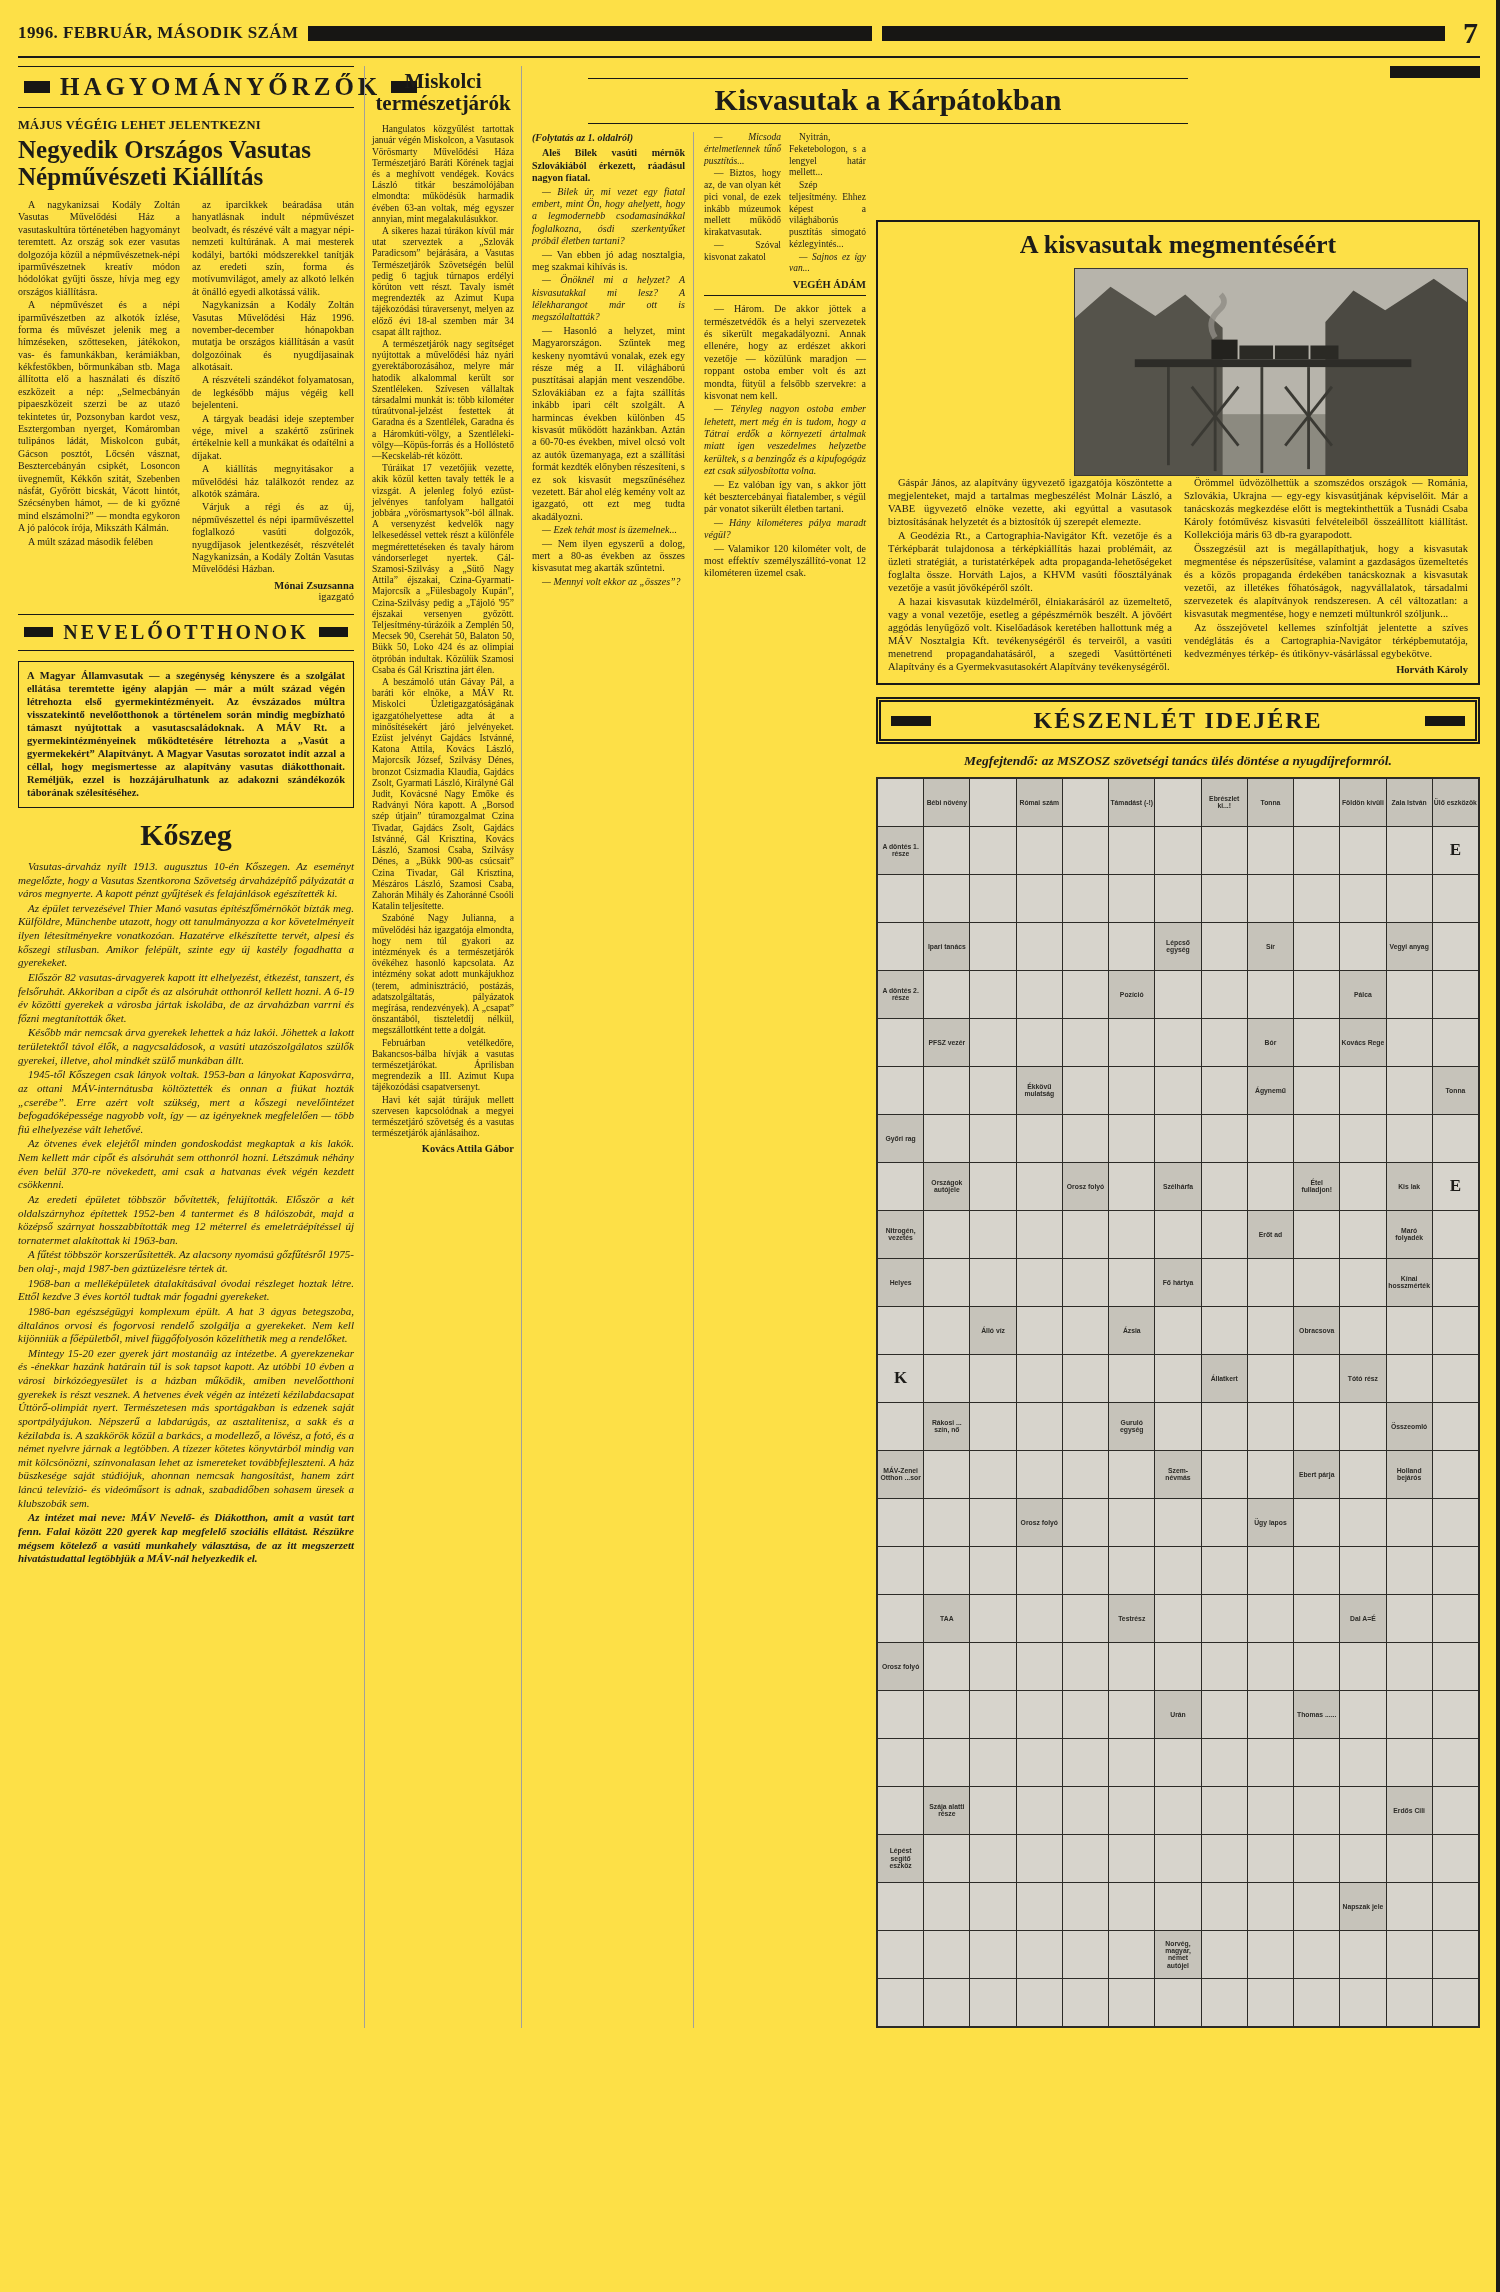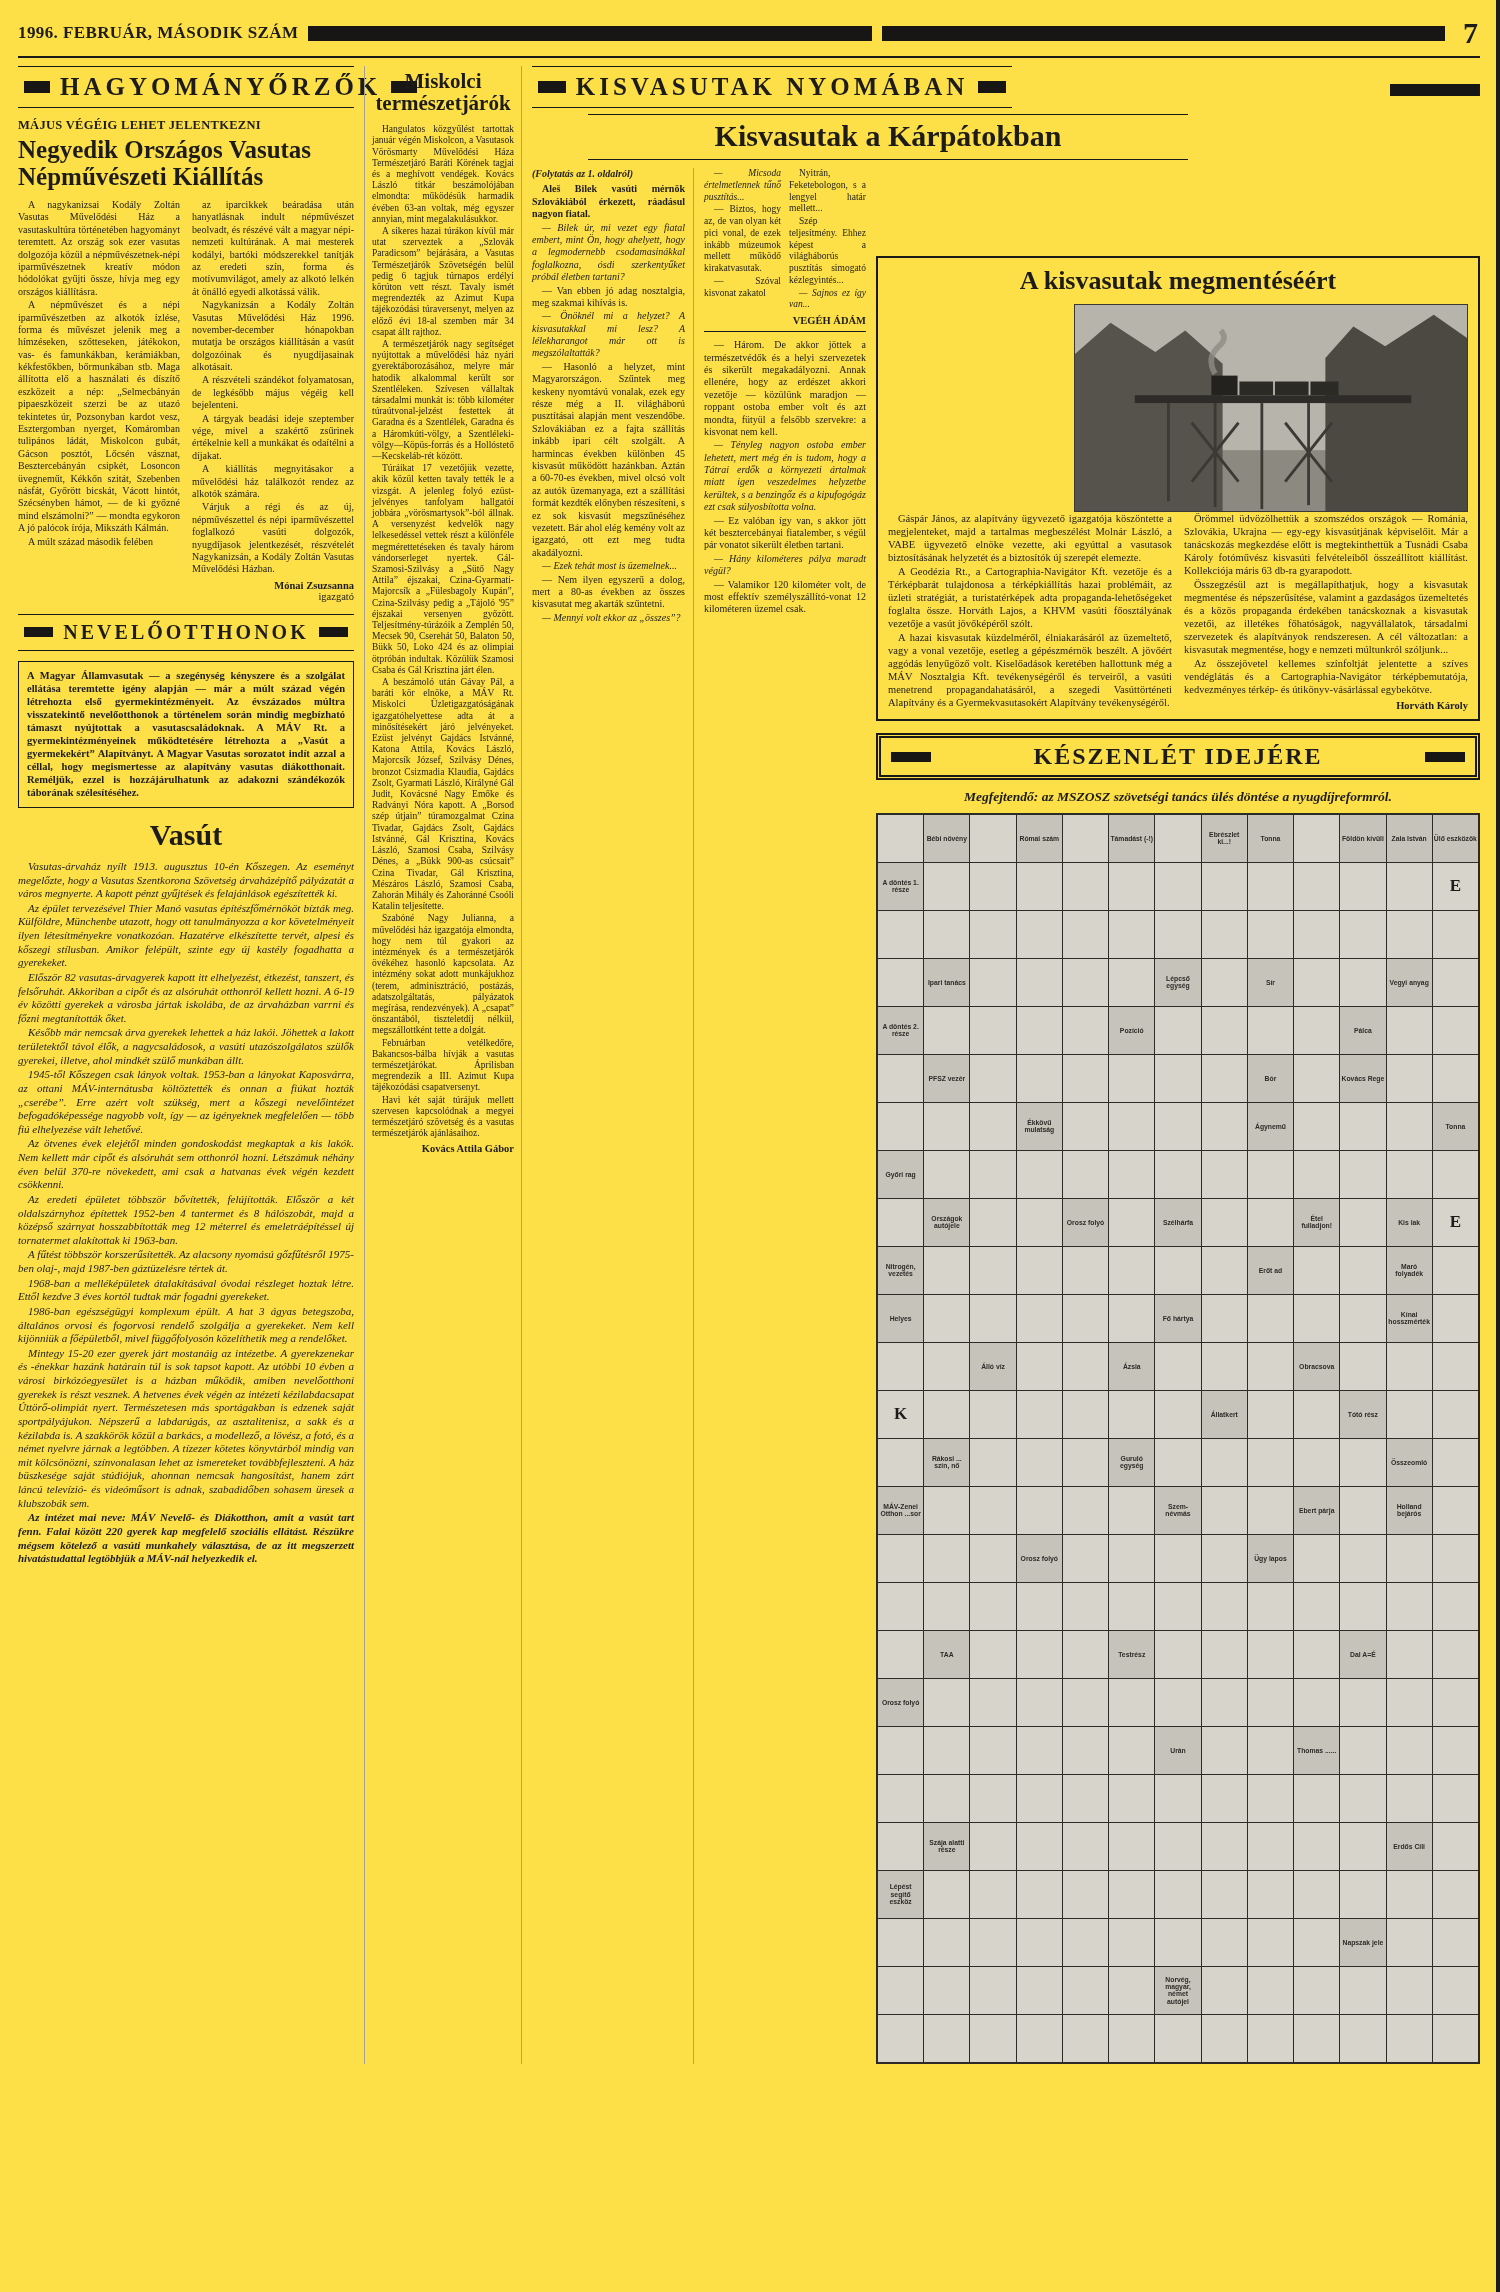--- a/index.html
+++ b/index.html
@@ -141,21 +141,21 @@
         <span class="shbar"></span>
         <h2>NEVELŐOTTHONOK</h2>
         <span class="shbar"></span>
       </div>
 
       <div class="intro-box">
           <p class="s-b">A Magyar Államvasutak — a szegénység kényszere és a szolgálat ellátása teremtette igény alapján — már a múlt század végén létrehozta első gyermekintézményeit. Az évszázados múltra visszatekintő nevelőotthonok a történelem során mindig megbízható támaszt nyújtottak a vasutascsaládoknak. A MÁV Rt. a gyermekintézményeinek működtetésére létrehozta a „Vasút a gyermekekért” Alapítványt. A Magyar Vasutas sorozatot indít azzal a céllal, hogy megismertesse az alapítvány vasutas diákotthonait. Reméljük, ezzel is hozzájárulhatunk az adakozni szándékozók táborának szélesítéséhez.</p>
         </div>
 
       <article>
-        <h1 class="koszeg-title">Vasút</h1>
+        <h1 class="koszeg-title">Kőszeg</h1>
         <div class="koszeg-body">
             <p class="s-i">Vasutas-árvaház nyílt 1913. augusztus 10-én Kőszegen. Az eseményt megelőzte, hogy a Vasutas Szentkorona Szövetség árvaházépítő pályázatát a város megnyerte. A kapott pénzt gyűjtések és felajánlások egészítették ki.</p>
             <p class="s-i">Az épület tervezésével Thier Manó vasutas építészfőmérnököt bízták meg. Külföldre, Münchenbe utazott, hogy ott tanulmányozza a kor követelményeit ilyen létesítményekre vonatkozóan. Hazatérve elkészítette tervét, alpesi és kőszegi stílusban. Amikor felépült, szinte egy új kastély fogadhatta a gyerekeket.</p>
             <p class="s-i">Először 82 vasutas-árvagyerek kapott itt elhelyezést, étkezést, tanszert, és felsőruhát. Akkoriban a cipőt és az alsóruhát otthonról kellett hozni. A 6-19 év közötti gyerekek a városba jártak iskolába, de az árvaházban varrni és főzni megtanították őket.</p>
             <p class="s-i">Később már nemcsak árva gyerekek lehettek a ház lakói. Jöhettek a lakott területektől távol élők, a nagycsaládosok, a vasúti utazószolgálatos szülők gyerekei, illetve, ahol mindkét szülő munkában állt.</p>
             <p class="s-i">1945-től Kőszegen csak lányok voltak. 1953-ban a lányokat Kaposvárra, az ottani MÁV-internátusba költöztették és onnan a fiúkat hozták „cserébe”. Erre azért volt szükség, mert a kőszegi nevelőintézet befogadóképessége nagyobb volt, így — az igényeknek megfelelően — több fiú elhelyezése vált lehetővé.</p>
             <p class="s-i">Az ötvenes évek elejétől minden gondoskodást megkaptak a kis lakók. Nem kellett már cipőt és alsóruhát sem otthonról hozni. Létszámuk néhány éven belül 370-re növekedett, ami csak a hatvanas évek végén kezdett csökkenni.</p>
             <p class="s-i">Az eredeti épületet többször bővítették, felújították. Először a két oldalszárnyhoz építettek 1952-ben 4 tantermet és 8 hálószobát, majd a középső szárnyat hosszabbították meg 12 méterrel és emeletráépítéssel új tornatermet alakítottak ki 1963-ban.</p>
             <p class="s-i">A fűtést többször korszerűsítették. Az alacsony nyomású gőzfűtésről 1975-ben olaj-, majd 1987-ben gáztüzelésre tértek át.</p>
             <p class="s-i">1968-ban a melléképületek átalakításával óvodai részleget hoztak létre. Ettől kezdve 3 éves kortól tudtak már fogadni gyerekeket.</p>
@@ -179,25 +179,20 @@
             <p>Februárban vetélkedőre, Bakancsos-bálba hívják a vasutas természetjárókat. Áprilisban megrendezik a III. Azimut Kupa tájékozódási csapatversenyt.</p>
             <p>Havi két saját túrájuk mellett szervesen kapcsolódnak a megyei természetjáró szövetség és a vasutas természetjárók ajánlásaihoz.</p>
           </div>
         <div class="sig">Kovács Attila Gábor</div>
       </article>
     </div>
 
     <div class="col-right">
 
       <div class="kn-row">
-        <div class="sect">
-          <span class="shbar"></span>
-          <h2>KISVASUTAK NYOMÁBAN</h2>
-          <span class="shbar"></span>
-        </div>
         <div class="kn-tail"></div>
       </div>
 
       <h1 class="karpatok-title">Kisvasutak a Kárpátokban</h1>
 
       <div class="right-cols">
 
         <div class="icol icol-a">
           <p class="cont">(Folytatás az 1. oldalról)</p>
           <div>

